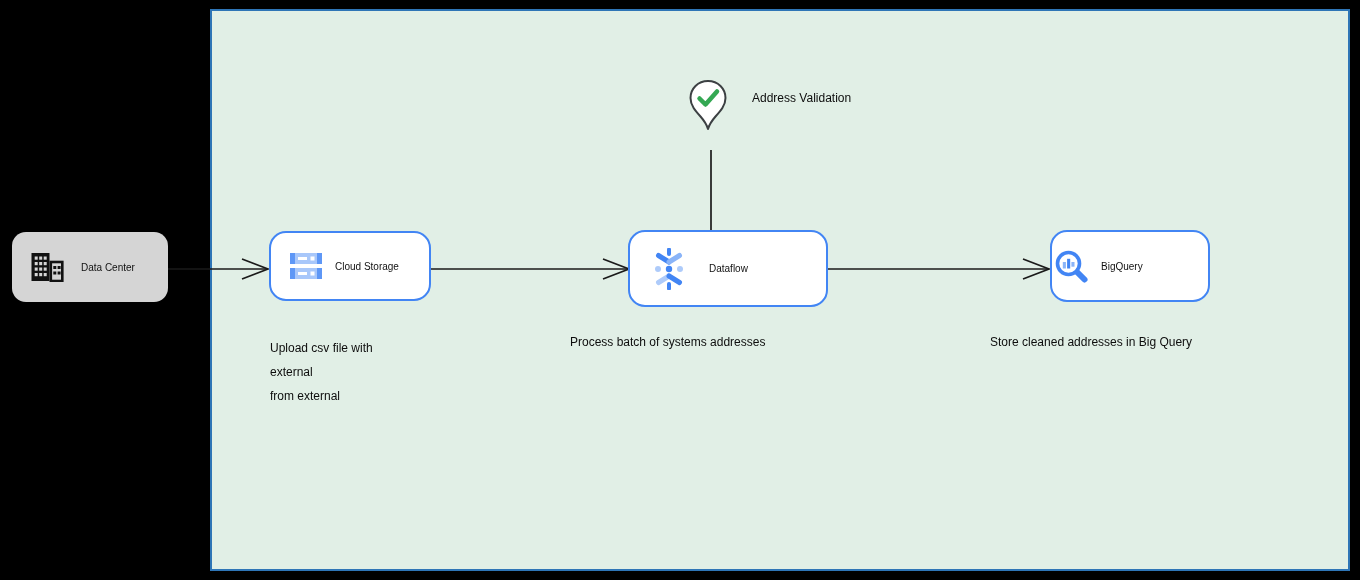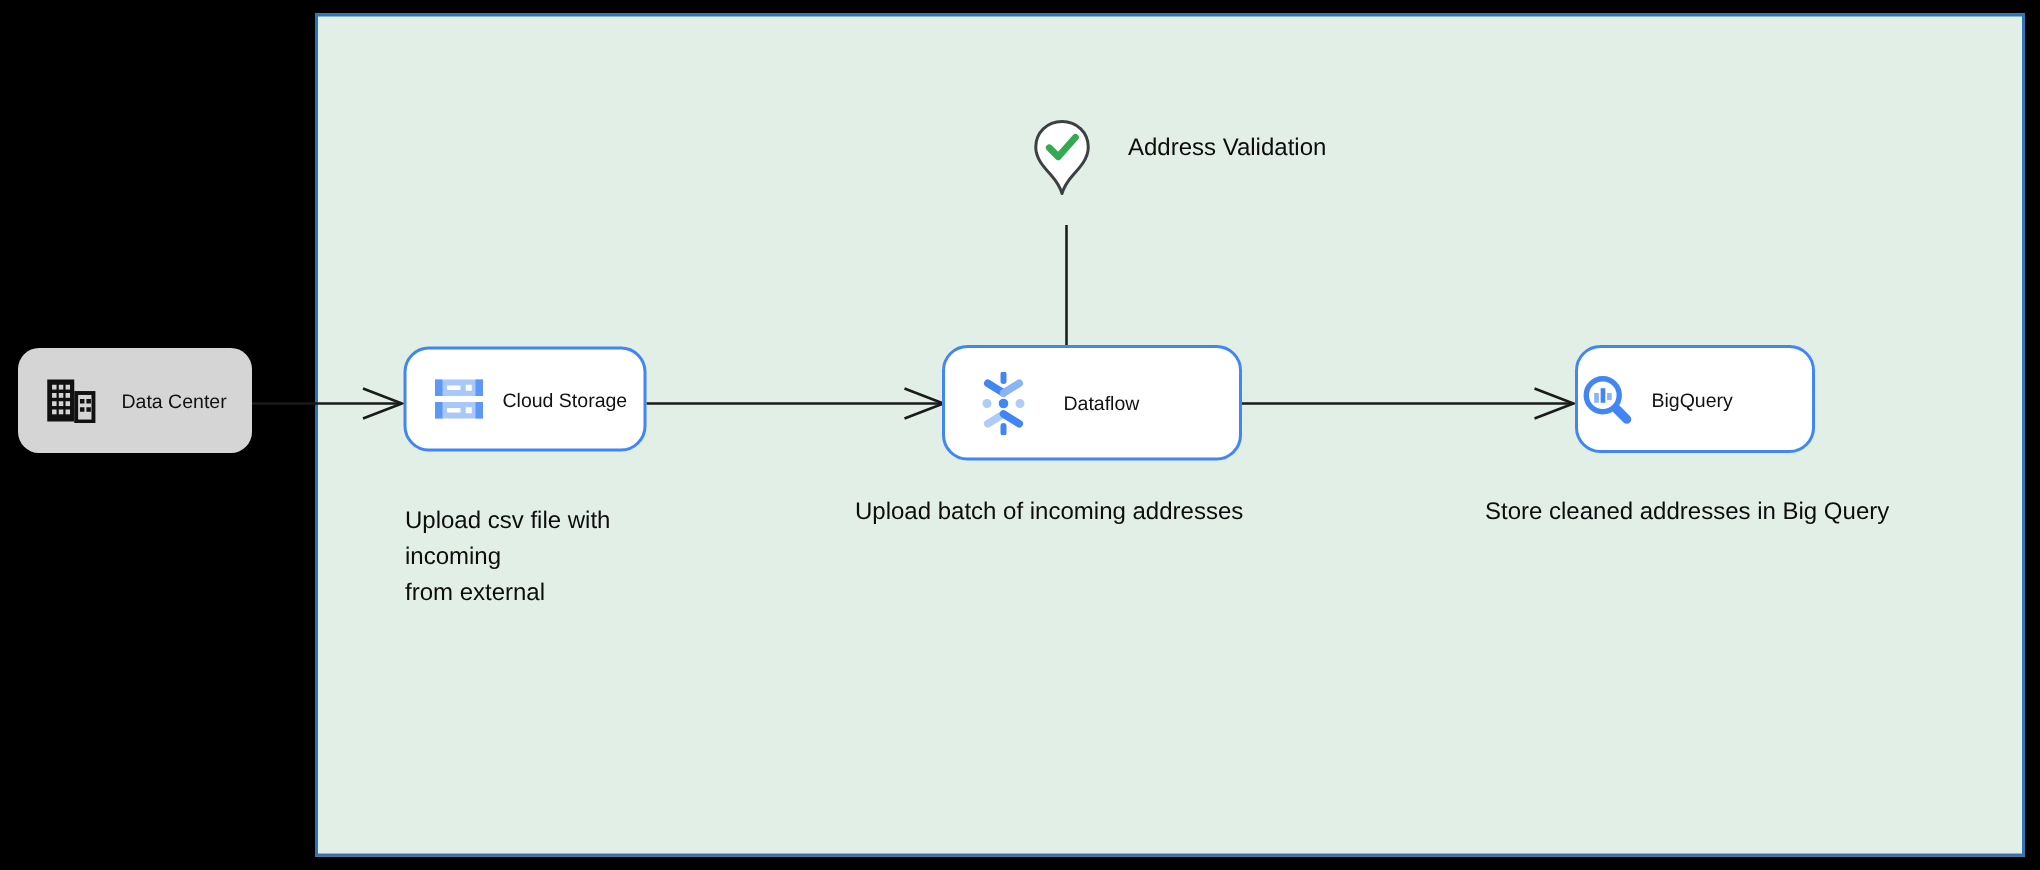--- a/index.html
+++ b/index.html
@@ -23,35 +23,35 @@
     pointer-events: none;
   }
   .node {
     position: absolute;
     display: flex; align-items: center;
     box-sizing: border-box;
     background: #ffffff;
     border: 2px solid #4285f4;
     border-radius: 17px;
     color: #111111;
-    font-size: 13px;
+    font-size: 10px;
   }
   .node .icon { flex: 0 0 auto; display: block; }
   .node-datacenter {
     left: 12px; top: 232px; width: 156px; height: 70px;
     background: #d5d5d5; border: none; border-radius: 14px;
     padding-left: 18px; gap: 17px;
   }
   .node-cloudstorage { left: 269px; top: 231px; width: 162px; height: 70px; padding-left: 19px; gap: 13px; }
   .node-dataflow    { left: 628px; top: 230px; width: 200px; height: 77px; padding-left: 21px; gap: 22px; }
   .node-bigquery    { left: 1050px; top: 230px; width: 160px; height: 72px; padding-left: 1px; gap: 12px; }
   .pin { position: absolute; left: 686px; top: 78px; }
   .note {
     position: absolute;
-    font-size: 16px; line-height: 24px;
+    font-size: 12px; line-height: 24px;
     color: #0d0d0d;
     white-space: nowrap;
   }
   .note-upload  { left: 270px; top: 336px; }
   .note-process { left: 570px; top: 330px; }
   .note-store   { left: 990px; top: 330px; text-align: center; }
   .note-addr    { left: 752px; top: 87px; line-height: 23px; }
   .note .ln { display: block; }
 </style>
 </head>
@@ -155,19 +155,19 @@
   <path d="M22 3 C12 3 4.5 10.5 4.5 20 C4.5 27.5 9.5 33 14.5 38.5 C18 42.5 20.7 46.5 22 51 C23.3 46.5 26 42.5 29.5 38.5 C34.5 33 39.5 27.5 39.5 20 C39.5 10.5 32 3 22 3 Z" fill="#ffffff" stroke="#3c4043" stroke-width="2" stroke-linejoin="round"></path>
   <path d="M13.5 20.5 L19.5 26.5 L31 13.5" fill="none" stroke="#34a853" stroke-width="4.5" stroke-linecap="round" stroke-linejoin="round"></path>
 </svg>
 
 <div class="note note-addr">
   <span class="ln">Address Validation</span>
 </div>
 
 <div class="note note-upload">
   <span class="ln">Upload csv file with</span>
-  <span class="ln">incoming</span>
+  <span class="ln">external</span>
   <span class="ln">from external</span>
 </div>
 
-<div class="note note-process">Upload batch of incoming addresses</div>
+<div class="note note-process">Process batch of systems addresses</div>
 
 <div class="note note-store">Store cleaned addresses in Big Query</div>
 
 </body></html>

